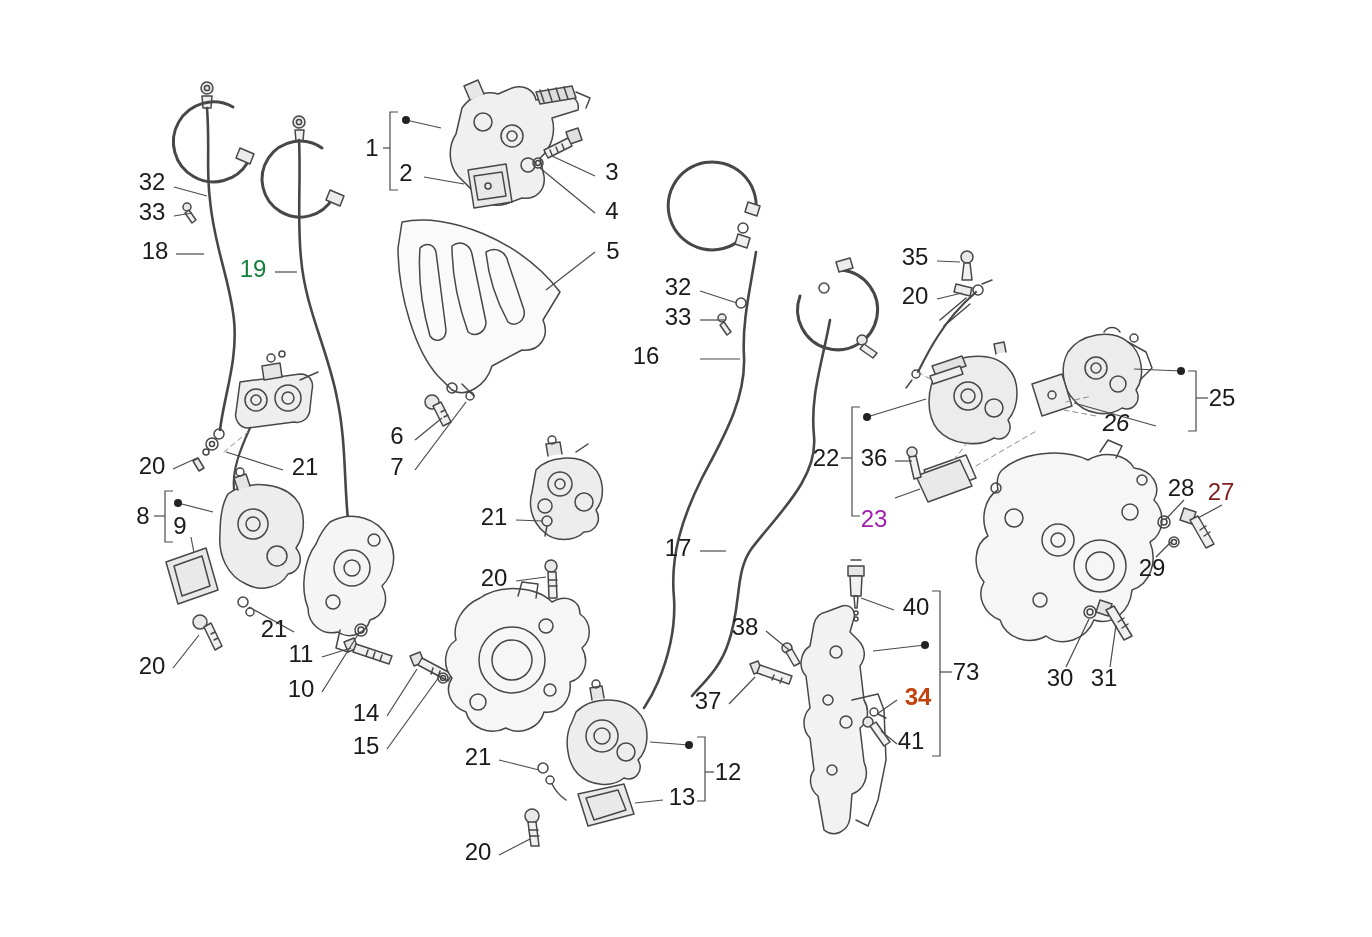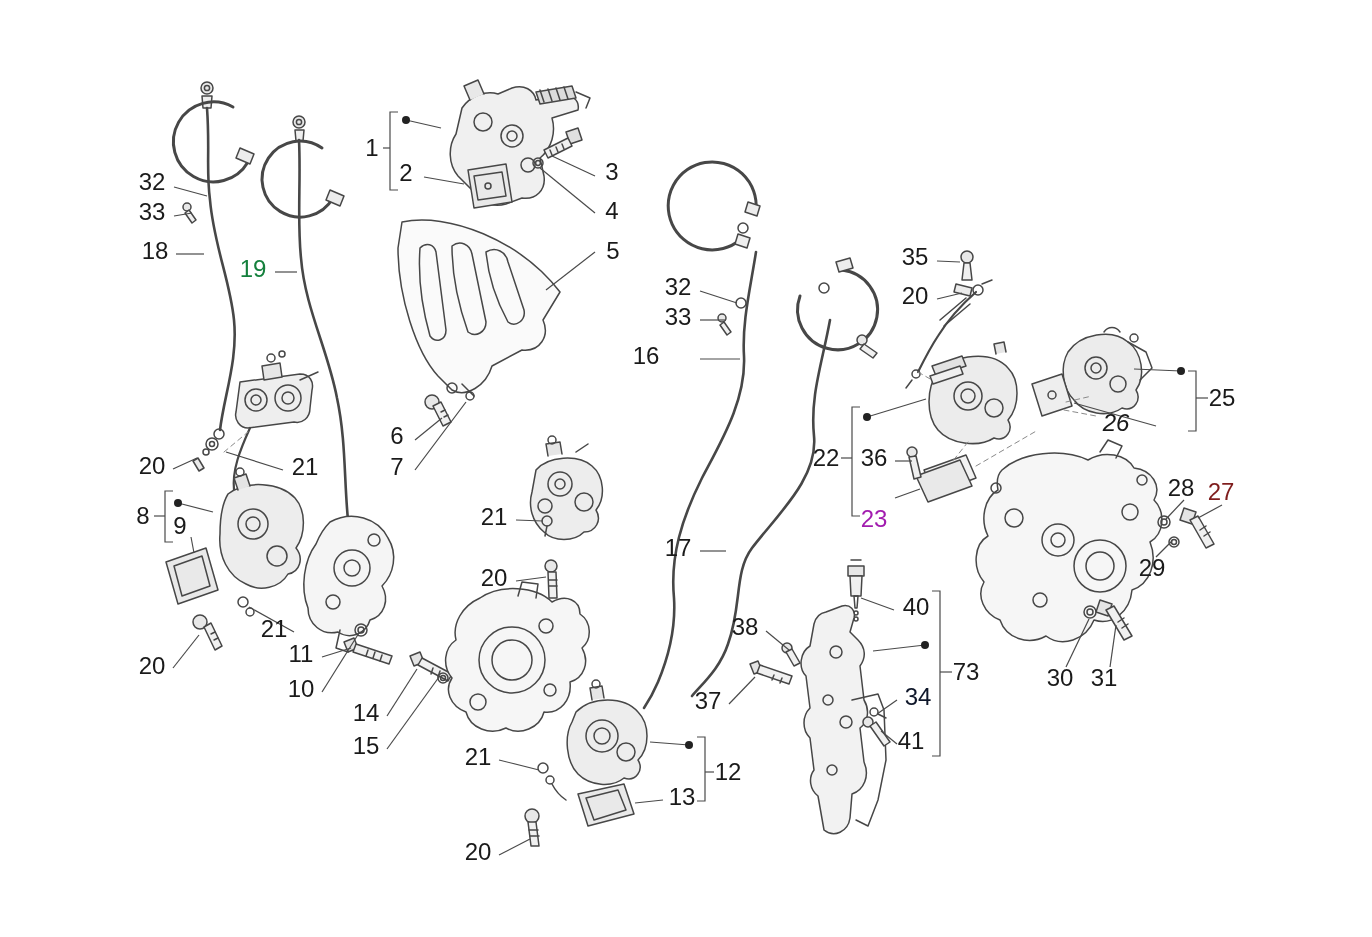--- a/index.html
+++ b/index.html
@@ -461,21 +461,21 @@
       <span class="part-label" style="left: 274px; top: 629px; color: rgb(26, 26, 26);">21</span>
       <span class="part-label" style="left: 301px; top: 654px; color: rgb(26, 26, 26);">11</span>
       <span class="part-label" style="left: 301px; top: 689px; color: rgb(26, 26, 26);">10</span>
       <span class="part-label" style="left: 366px; top: 713px; color: rgb(26, 26, 26);">14</span>
       <span class="part-label" style="left: 366px; top: 746px; color: rgb(26, 26, 26);">15</span>
       <span class="part-label" style="left: 152px; top: 666px; color: rgb(26, 26, 26);">20</span>
       <span class="part-label" style="left: 916px; top: 607px; color: rgb(26, 26, 26);">40</span>
       <span class="part-label" style="left: 745px; top: 627px; color: rgb(26, 26, 26);">38</span>
       <span class="part-label" style="left: 708px; top: 701px; color: rgb(26, 26, 26);">37</span>
       <span class="part-label" style="left: 966px; top: 672px; color: rgb(26, 26, 26);">73</span>
-      <span class="part-label" style="left: 918px; top: 697px; color: #0f172a;">34</span>
+      <span class="part-label" style="left: 918px; top: 697px; color: #c2410c; font-weight: bold;">34</span>
       <span class="part-label" style="left: 911px; top: 741px; color: rgb(26, 26, 26);">41</span>
       <span class="part-label" style="left: 1060px; top: 678px; color: rgb(26, 26, 26);">30</span>
       <span class="part-label" style="left: 1104px; top: 678px; color: rgb(26, 26, 26);">31</span>
       <span class="part-label" style="left: 728px; top: 772px; color: rgb(26, 26, 26);">12</span>
       <span class="part-label" style="left: 682px; top: 797px; color: rgb(26, 26, 26);">13</span>
       <span class="part-label" style="left: 478px; top: 757px; color: rgb(26, 26, 26);">21</span>
       <span class="part-label" style="left: 478px; top: 852px; color: rgb(26, 26, 26);">20</span>
     </div>
 </div>
 

